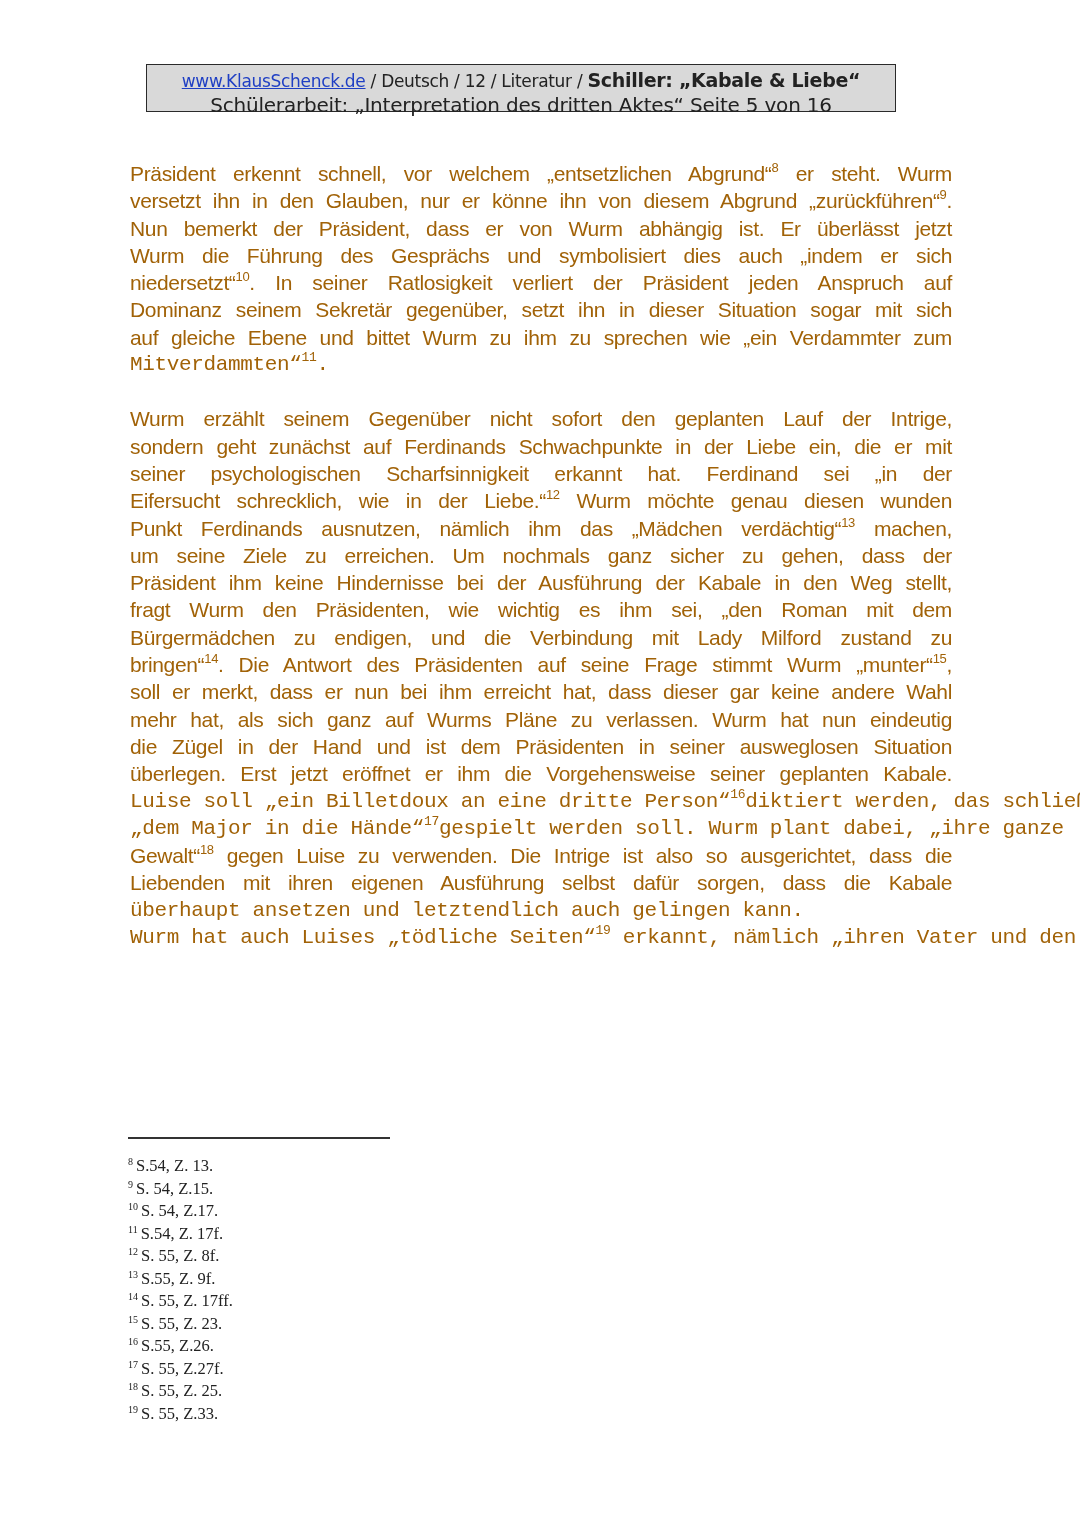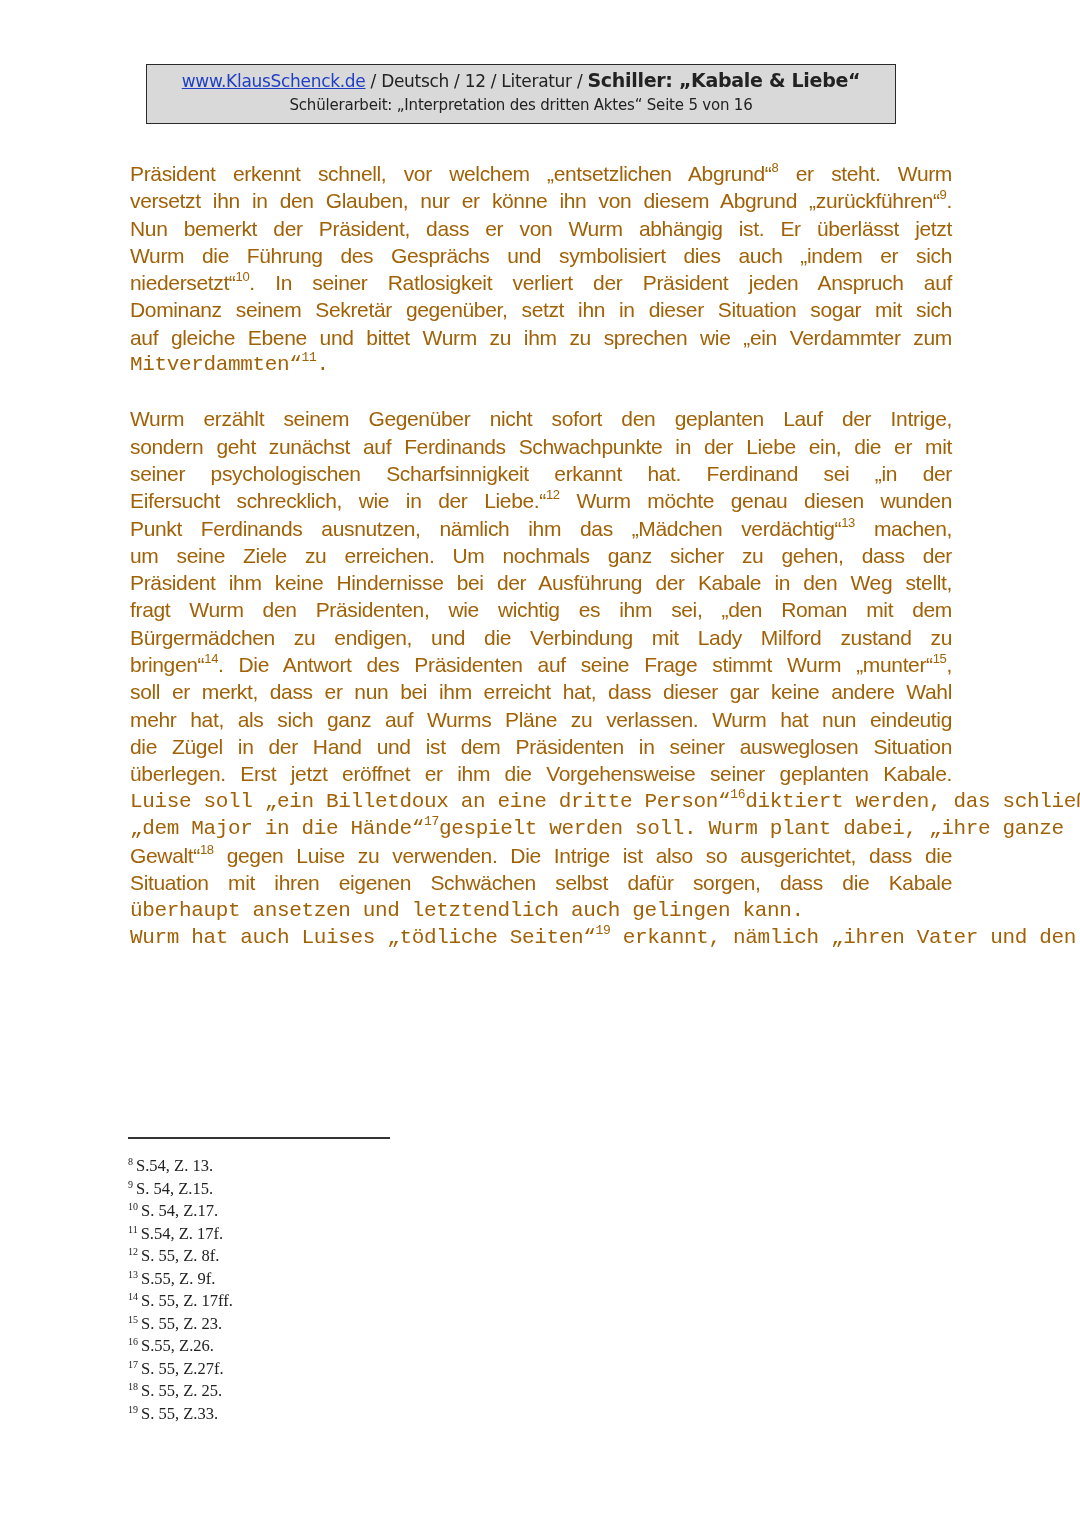--- a/index.html
+++ b/index.html
@@ -1,25 +1,25 @@
 <!DOCTYPE html>
 <html><head>
 <meta charset="utf-8">
 <style>
   html, body { margin: 0; padding: 0; background: #ffffff; }
   body { width: 1080px; height: 1528px; position: relative; overflow: hidden; font-family: "Liberation Sans", sans-serif; color: #1a1a1a; }
   .header-box {
-    position: absolute; left: 146px; top: 64px; width: 750px; height: 60px;
+    position: absolute; left: 146px; top: 64px; width: 750px; height: 48px;
     background: #d9d9d9; border: 1.5px solid #2a2a2a; box-sizing: border-box;
     text-align: center; font-family: "DejaVu Sans", sans-serif; color: #222;
   }
   .header-line1 { font-size: 17px; line-height: 22px; margin-top: 4px; letter-spacing: -0.3px; }
   .header-line1 a { color: #1f3fc4; text-decoration: underline; }
   .header-line1 .bold { font-weight: bold; font-size: 19px; }
-  .header-line2 { font-size: 15px; line-height: 26px; letter-spacing: -0.2px; }
+  .header-line2 { font-size: 20px; line-height: 26px; letter-spacing: -0.2px; }
   .body-text {
     position: absolute; left: 130px; top: 160px; width: 822px;
     font-family: "Liberation Sans", sans-serif; font-size: 21px; line-height: 27.3px;
     text-align: justify; color: #a16207; letter-spacing: -0.35px;
   }
   .body-text p { margin: 0; }
   .body-text p.gap { margin-top: 27px; }
   .body-text .line { display: block; text-align: justify; text-align-last: justify; white-space: nowrap; }
   .body-text .line.left { text-align-last: left; font-family: Liberation Mono, monospace; }
   .body-text sup { font-size: 13px; line-height: 0; vertical-align: 9px; }
@@ -57,21 +57,21 @@
       <span class="line">fragt Wurm den Präsidenten, wie wichtig es ihm sei, „den Roman mit dem</span>
       <span class="line">Bürgermädchen zu endigen, und die Verbindung mit Lady Milford zustand zu</span>
       <span class="line">bringen“<sup>14</sup>. Die Antwort des Präsidenten auf seine Frage stimmt Wurm „munter“<sup>15</sup>,</span>
       <span class="line">soll er merkt, dass er nun bei ihm erreicht hat, dass dieser gar keine andere Wahl</span>
       <span class="line">mehr hat, als sich ganz auf Wurms Pläne zu verlassen. Wurm hat nun eindeutig</span>
       <span class="line">die Zügel in der Hand und ist dem Präsidenten in seiner ausweglosen Situation</span>
       <span class="line">überlegen. Erst jetzt eröffnet er ihm die Vorgehensweise seiner geplanten Kabale.</span>
       <span class="line left">Luise soll „ein Billetdoux an eine dritte Person“<sup>16</sup>diktiert werden, das schließlich</span>
       <span class="line left">„dem Major in die Hände“<sup>17</sup>gespielt werden soll. Wurm plant dabei, „ihre ganze</span>
       <span class="line">Gewalt“<sup>18</sup> gegen Luise zu verwenden. Die Intrige ist also so ausgerichtet, dass die</span>
-      <span class="line">Situation mit ihren eigenen Schwächen selbst dafür sorgen, dass die Kabale</span>
+      <span class="line">Liebenden mit ihren eigenen Ausführung selbst dafür sorgen, dass die Kabale</span>
       <span class="line left">überhaupt ansetzen und letztendlich auch gelingen kann.</span>
       <span class="line left">Wurm hat auch Luises „tödliche Seiten“<sup>19</sup> erkannt, nämlich „ihren Vater und den</span>
     </p>
 </div>
 
 <div class="fn-rule"></div>
 <div class="footnotes" id="fns">
     <div class="fn"><sup>8</sup>S.54, Z. 13.</div>
     <div class="fn"><sup>9</sup>S. 54, Z.15.</div>
     <div class="fn"><sup>10</sup>S. 54, Z.17.</div>

